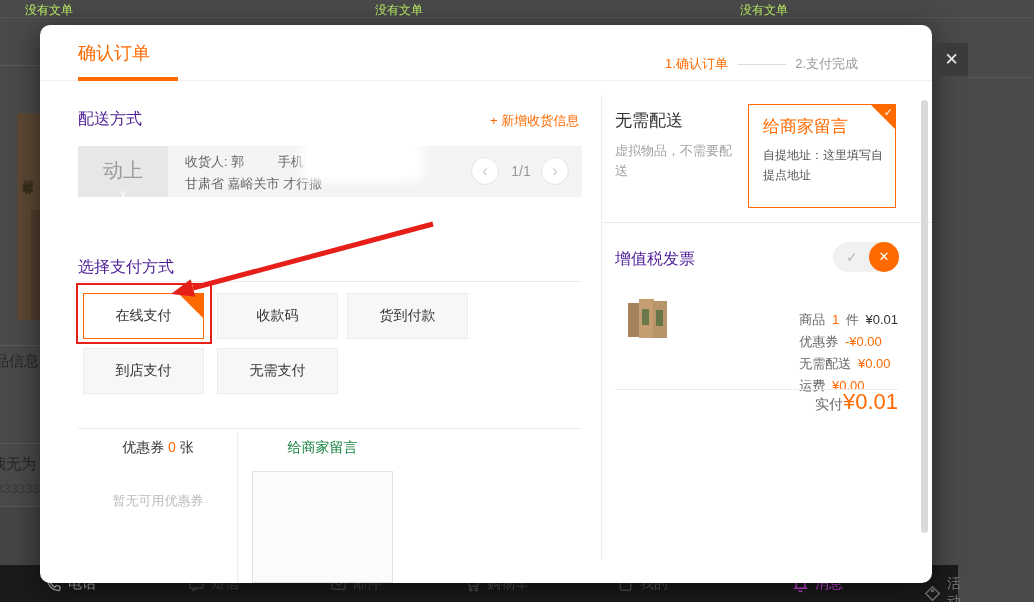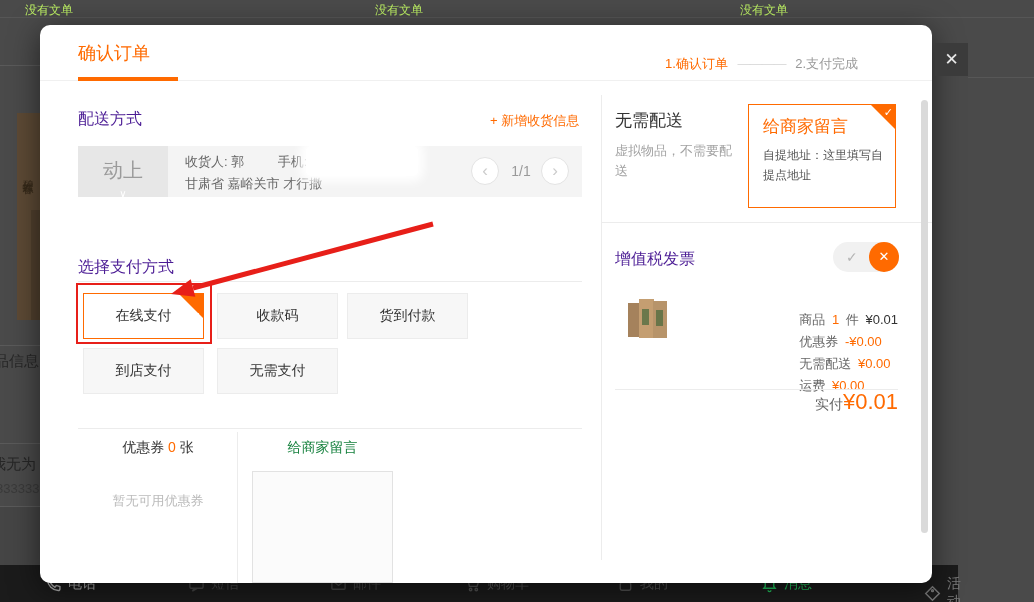--- a/index.html
+++ b/index.html
@@ -167,21 +167,21 @@
     </div>
     <div class="bnav" style="left:617px; color:#515151">
       <span>
           <svg width="17" height="17" viewBox="0 0 18 18" fill="none" stroke="currentColor" stroke-width="1.5">
             <path d="M6 7V5.2a3 3 0 0 1 6 0V7"></path>
             <rect x="3.5" y="7" width="11" height="8" rx="1.5"></rect>
           </svg>
         </span>
       <span>我的</span>
     </div>
-    <div class="bnav" style="left:761px; color:#22c55e">
+    <div class="bnav" style="left:792px; color:#d946ef">
       <span>
           <svg width="17" height="17" viewBox="0 0 18 18" fill="none" stroke="currentColor" stroke-width="1.5">
             <path d="M9 2.5A4.5 4.5 0 0 1 13.5 7v4l1.5 2H3l1.5-2V7A4.5 4.5 0 0 1 9 2.5z"></path>
             <path d="M7.5 15a1.5 1.5 0 0 0 3 0"></path>
           </svg>
         </span>
       <span>消息</span>
     </div>
     <div class="bnav" style="left:924px; color:#787878">
       <span>

